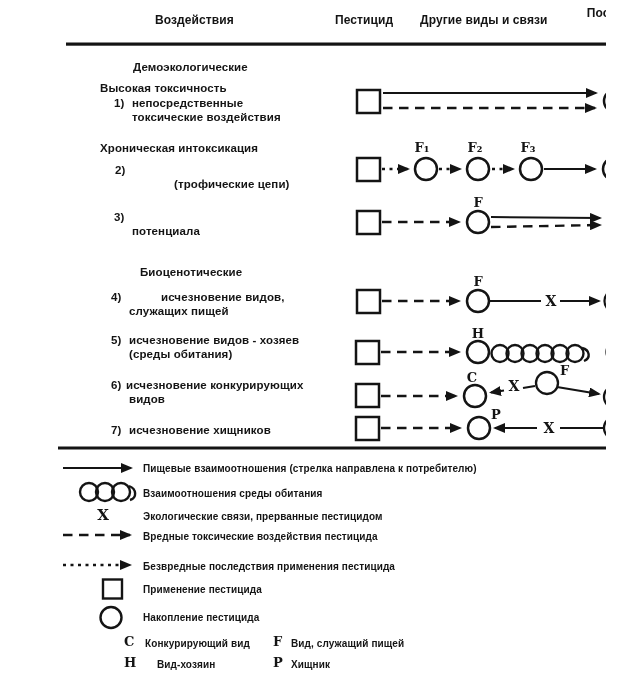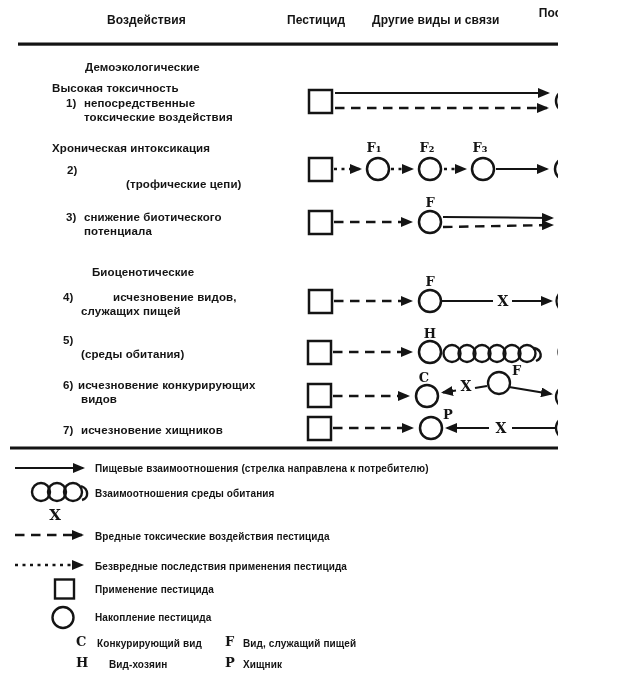--- a/index.html
+++ b/index.html
@@ -1,17 +1,17 @@
 <!DOCTYPE html>
 <html><head>
 <meta charset="utf-8">
 <style>
   html,body{margin:0;padding:0;background:#fff;}
   .page{position:relative;width:558px;height:678px;background:#fff;overflow:hidden;
-        font-family:"Liberation Sans",sans-serif;color:#141414;}
+        font-family:"Liberation Sans",sans-serif;color:#141414;margin-left:48px;}
   .t{position:absolute;font-weight:700;font-size:11.5px;line-height:13px;white-space:nowrap;letter-spacing:.1px;}
   .hdr{font-size:12px;}
   .lg{font-size:10px;}
   .key{font-family:"DejaVu Serif",serif;font-size:13px;font-weight:700;}
   .ctr{text-align:right;}
   svg.art{position:absolute;left:0;top:0;}
   svg .ln{stroke:#141414;fill:none;}
   svg text{fill:#141414;font-family:"DejaVu Serif",serif;font-weight:700;}
 </style>
 </head>
@@ -29,27 +29,27 @@
 
   <div class="t" style="left:85px;top:61px;">Демоэкологические</div>
   <div class="t" style="left:52px;top:82px;">Высокая токсичность</div>
   <div class="t" style="left:66px;top:97px;">1)</div>
   <div class="t" style="left:84px;top:97px;">непосредственные</div>
   <div class="t" style="left:84px;top:111px;">токсические воздействия</div>
   <div class="t" style="left:52px;top:142px;">Хроническая интоксикация</div>
   <div class="t" style="left:67px;top:164px;">2)</div>
   <div class="t" style="left:85px;top:178px;padding-left:41px;">(трофические цепи)</div>
   <div class="t" style="left:66px;top:211px;">3)</div>
-  <div class="t" style="left:84px;top:211px;">снижение биотического</div>
   <div class="t" style="left:84px;top:225px;">потенциала</div>
   <div class="t" style="left:92px;top:266px;">Биоценотические</div>
   <div class="t" style="left:63px;top:291px;">4)</div>
   <div class="t" style="left:81px;top:291px;padding-left:32px;">исчезновение видов,</div>
   <div class="t" style="left:81px;top:305px;">служащих пищей</div>
   <div class="t" style="left:63px;top:334px;">5)</div>
+  <div class="t" style="left:81px;top:334px;">исчезновение видов - хозяев</div>
   <div class="t" style="left:81px;top:348px;">(среды обитания)</div>
   <div class="t" style="left:63px;top:379px;">6)</div>
   <div class="t" style="left:78px;top:379px;">исчезновение конкурирующих</div>
   <div class="t" style="left:81px;top:393px;">видов</div>
   <div class="t" style="left:63px;top:424px;">7)</div>
   <div class="t" style="left:81px;top:424px;">исчезновение хищников</div>
 
   <svg class="art" width="630" height="678" viewBox="0 0 630 678">
     <defs>
       <pattern id="stip" width="6.5" height="6.5" patternUnits="userSpaceOnUse">
@@ -148,20 +148,21 @@
     </g>
     <text x="55" y="520" font-size="15" text-anchor="middle">X</text>
     <line class="ln" x1="15" y1="535" x2="82" y2="535" stroke-width="2.4" stroke-dasharray="9.5 6.5" marker-end="url(#ah)"></line>
     <line class="ln" x1="15" y1="565" x2="82" y2="565" stroke-width="2.6" stroke-dasharray="3 4.5" marker-end="url(#ah)"></line>
     <rect class="ln" x="55" y="579.5" width="19" height="19" fill="url(#stip)" stroke-width="2.4"></rect>
     <circle class="ln" cx="63" cy="617.5" r="10.5" fill="url(#stip)" stroke-width="2.4"></circle>
   </svg>
 
   <div class="t lg" style="left:95px;top:462px;">Пищевые взаимоотношения  (стрелка направлена к потребителю)</div>
   <div class="t lg" style="left:95px;top:487px;">Взаимоотношения среды обитания</div>
+  <div class="t lg" style="left:95px;top:510px;">Экологические связи, прерванные пестицидом</div>
   <div class="t lg" style="left:95px;top:530px;">Вредные токсические  воздействия пестицида</div>
   <div class="t lg" style="left:95px;top:560px;">Безвредные последствия применения пестицида</div>
   <div class="t lg" style="left:95px;top:583px;">Применение пестицида</div>
   <div class="t lg" style="left:95px;top:611px;">Накопление пестицида</div>
 
   <div class="t key" style="left:76px;top:635px;">C</div>
   <div class="t lg" style="left:97px;top:637px;">Конкурирующий вид</div>
   <div class="t key" style="left:225px;top:635px;">F</div>
   <div class="t lg" style="left:243px;top:637px;">Вид, служащий пищей</div>
   <div class="t key" style="left:76px;top:656px;">H</div>

